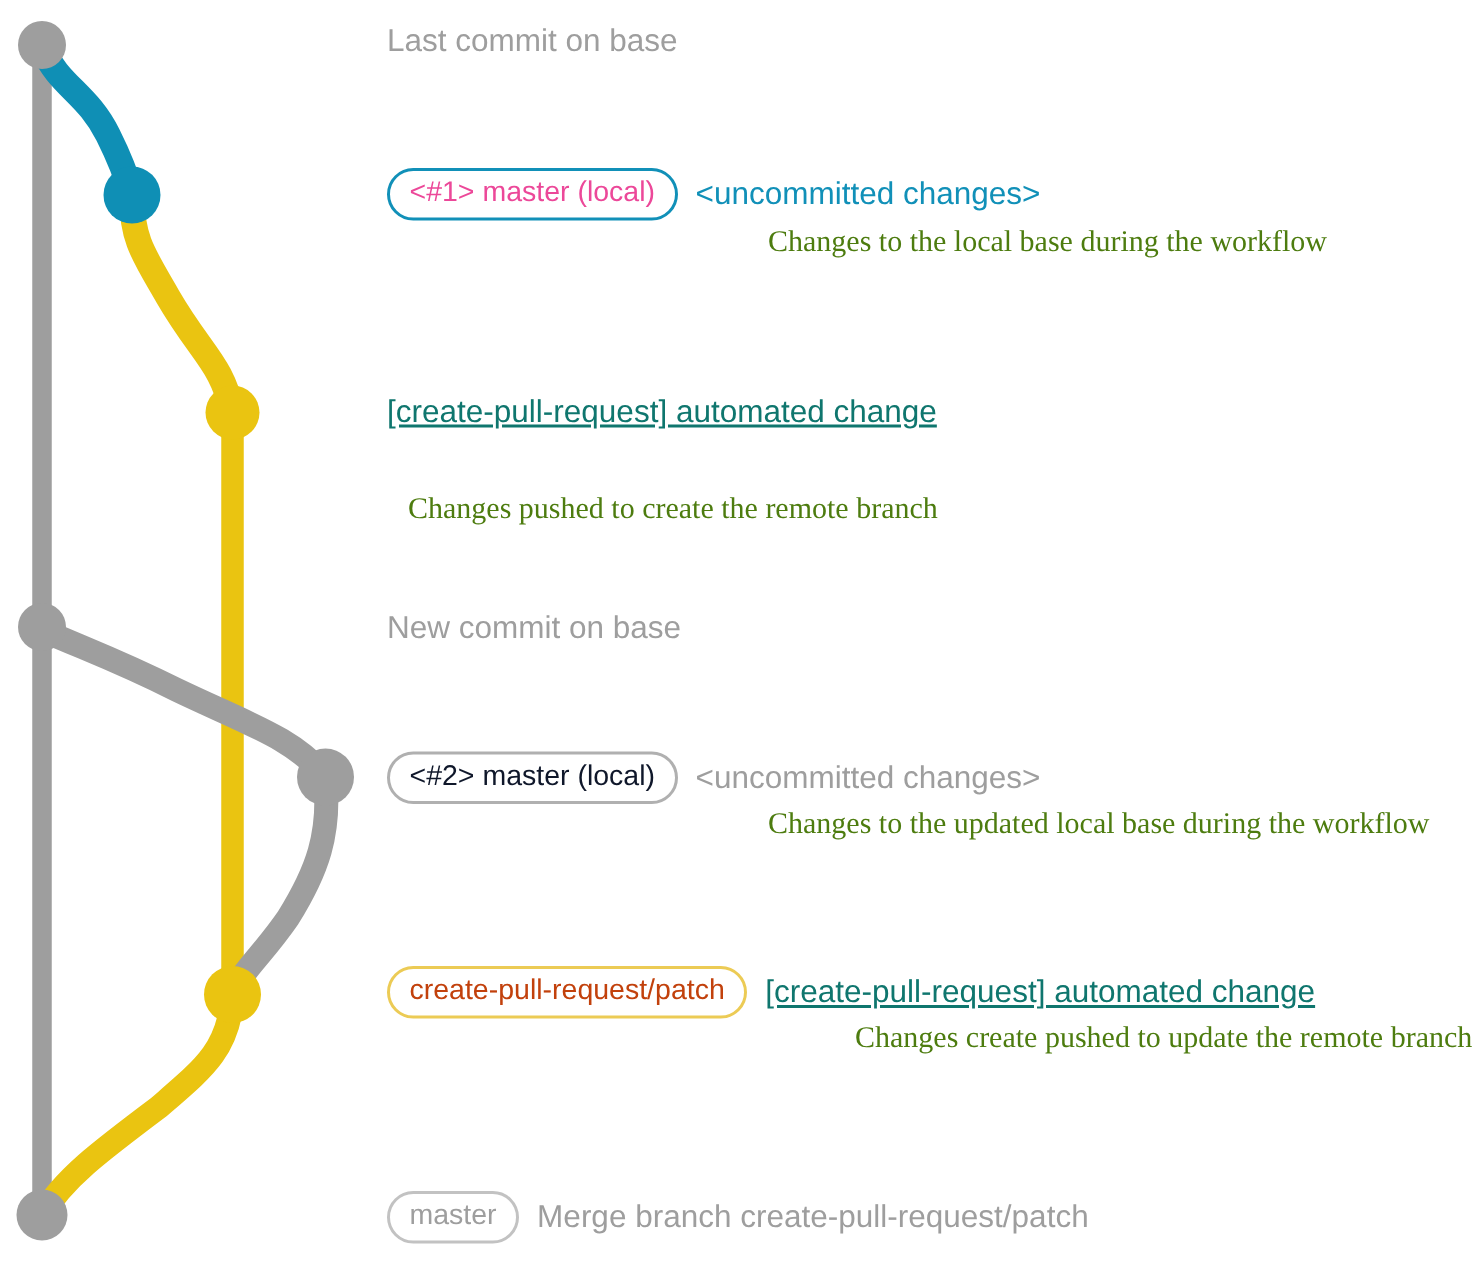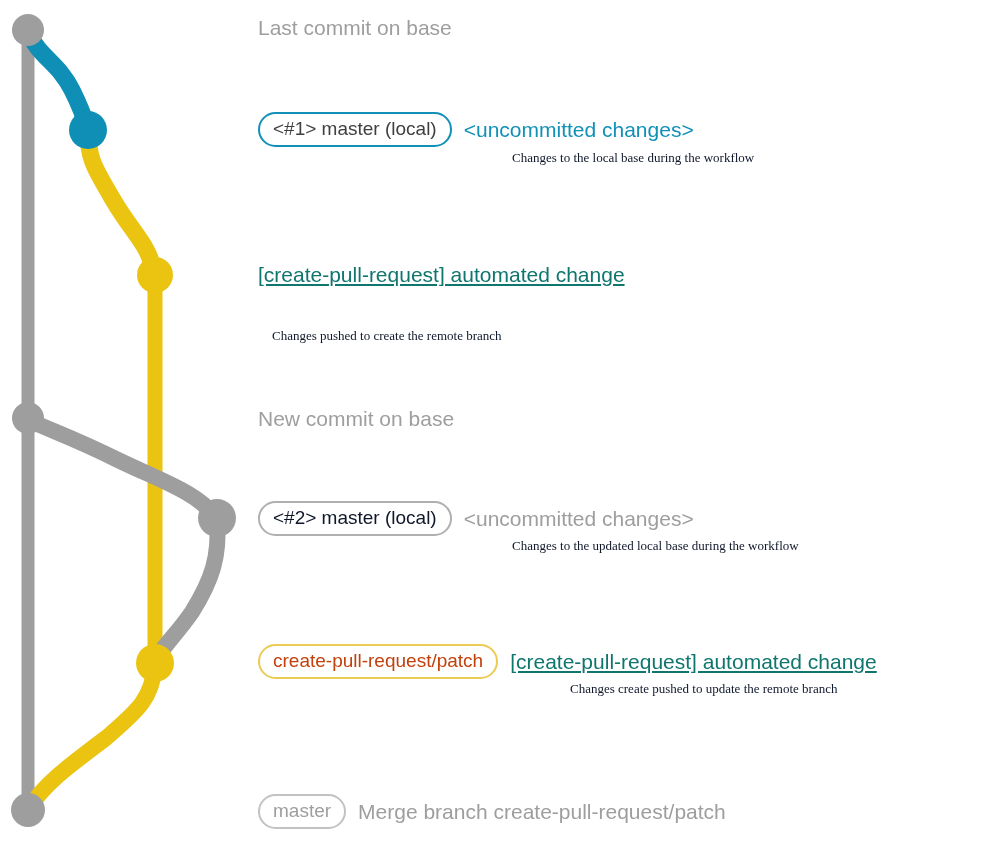--- a/index.html
+++ b/index.html
@@ -44,42 +44,42 @@
   .badge {
     display: inline-block;
     border: 2px solid currentColor;
     border-radius: 999px;
     padding: 5px 13px 6px 13px;
     font-size: 19px;
     line-height: 1.05;
     font-family: "Liberation Sans", sans-serif;
     background: #ffffff;
   }
-  .badge.blue   { color: #404040; border-color: #1190b8; }
+  .badge.blue   { color: #ec4899; border-color: #1190b8; }
   .badge.gray   { color: #0f172a; border-color: #b0b0b0; }
   .badge.yellow { color: #c2410c; border-color: #eccb55; }
   .badge.gray-soft { color: #9e9e9e; border-color: #c2c2c2; }
 
   
   .subject {
     font-family: "Liberation Sans", sans-serif;
     font-size: 21px;
     line-height: 1.1;
     white-space: nowrap;
   }
   .subject.gray   { color: #9e9e9e; }
   .subject.blue   { color: #1190b8; }
   .subject.yellow { color: #0f766e; text-decoration: underline; }
 
   
   .desc {
     position: absolute;
     font-family: "Liberation Serif", serif;
-    font-size: 13px;
-    color: #0f172a;
+    font-size: 20px;
+    color: #4d7c0f;
     white-space: nowrap;
   }
 
   .badge-gap { width: 12px; flex: 0 0 auto; }
 </style>
 </head>
 <body>
 
 <svg id="graph-svg" viewBox="0 0 988 843">
 

